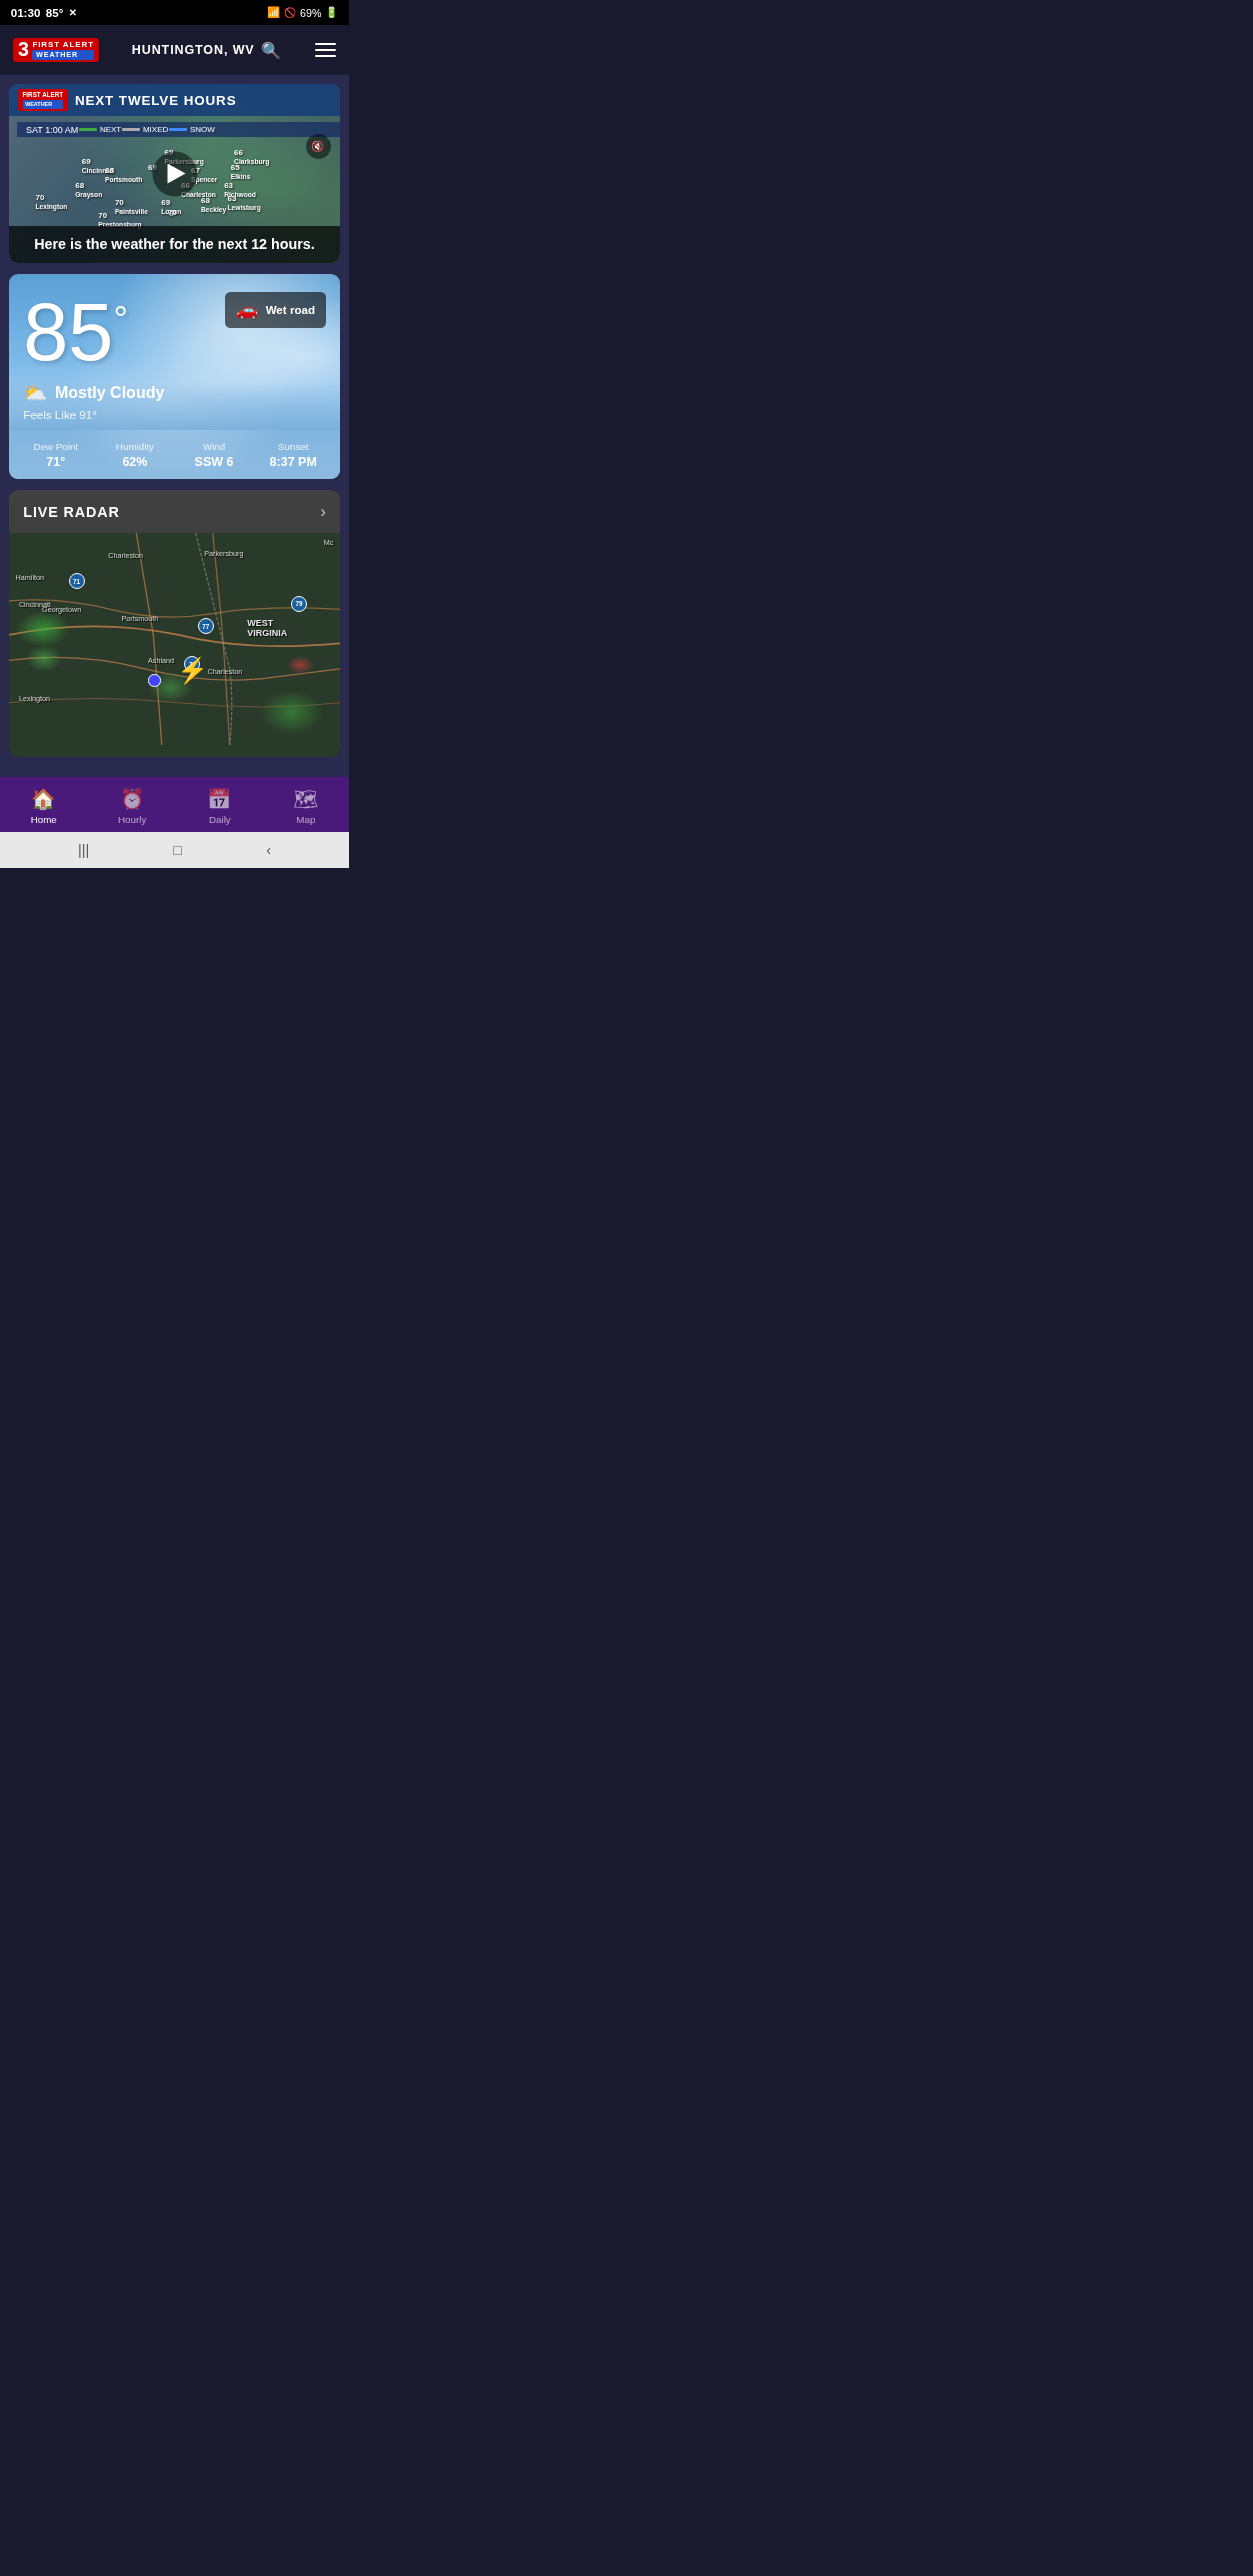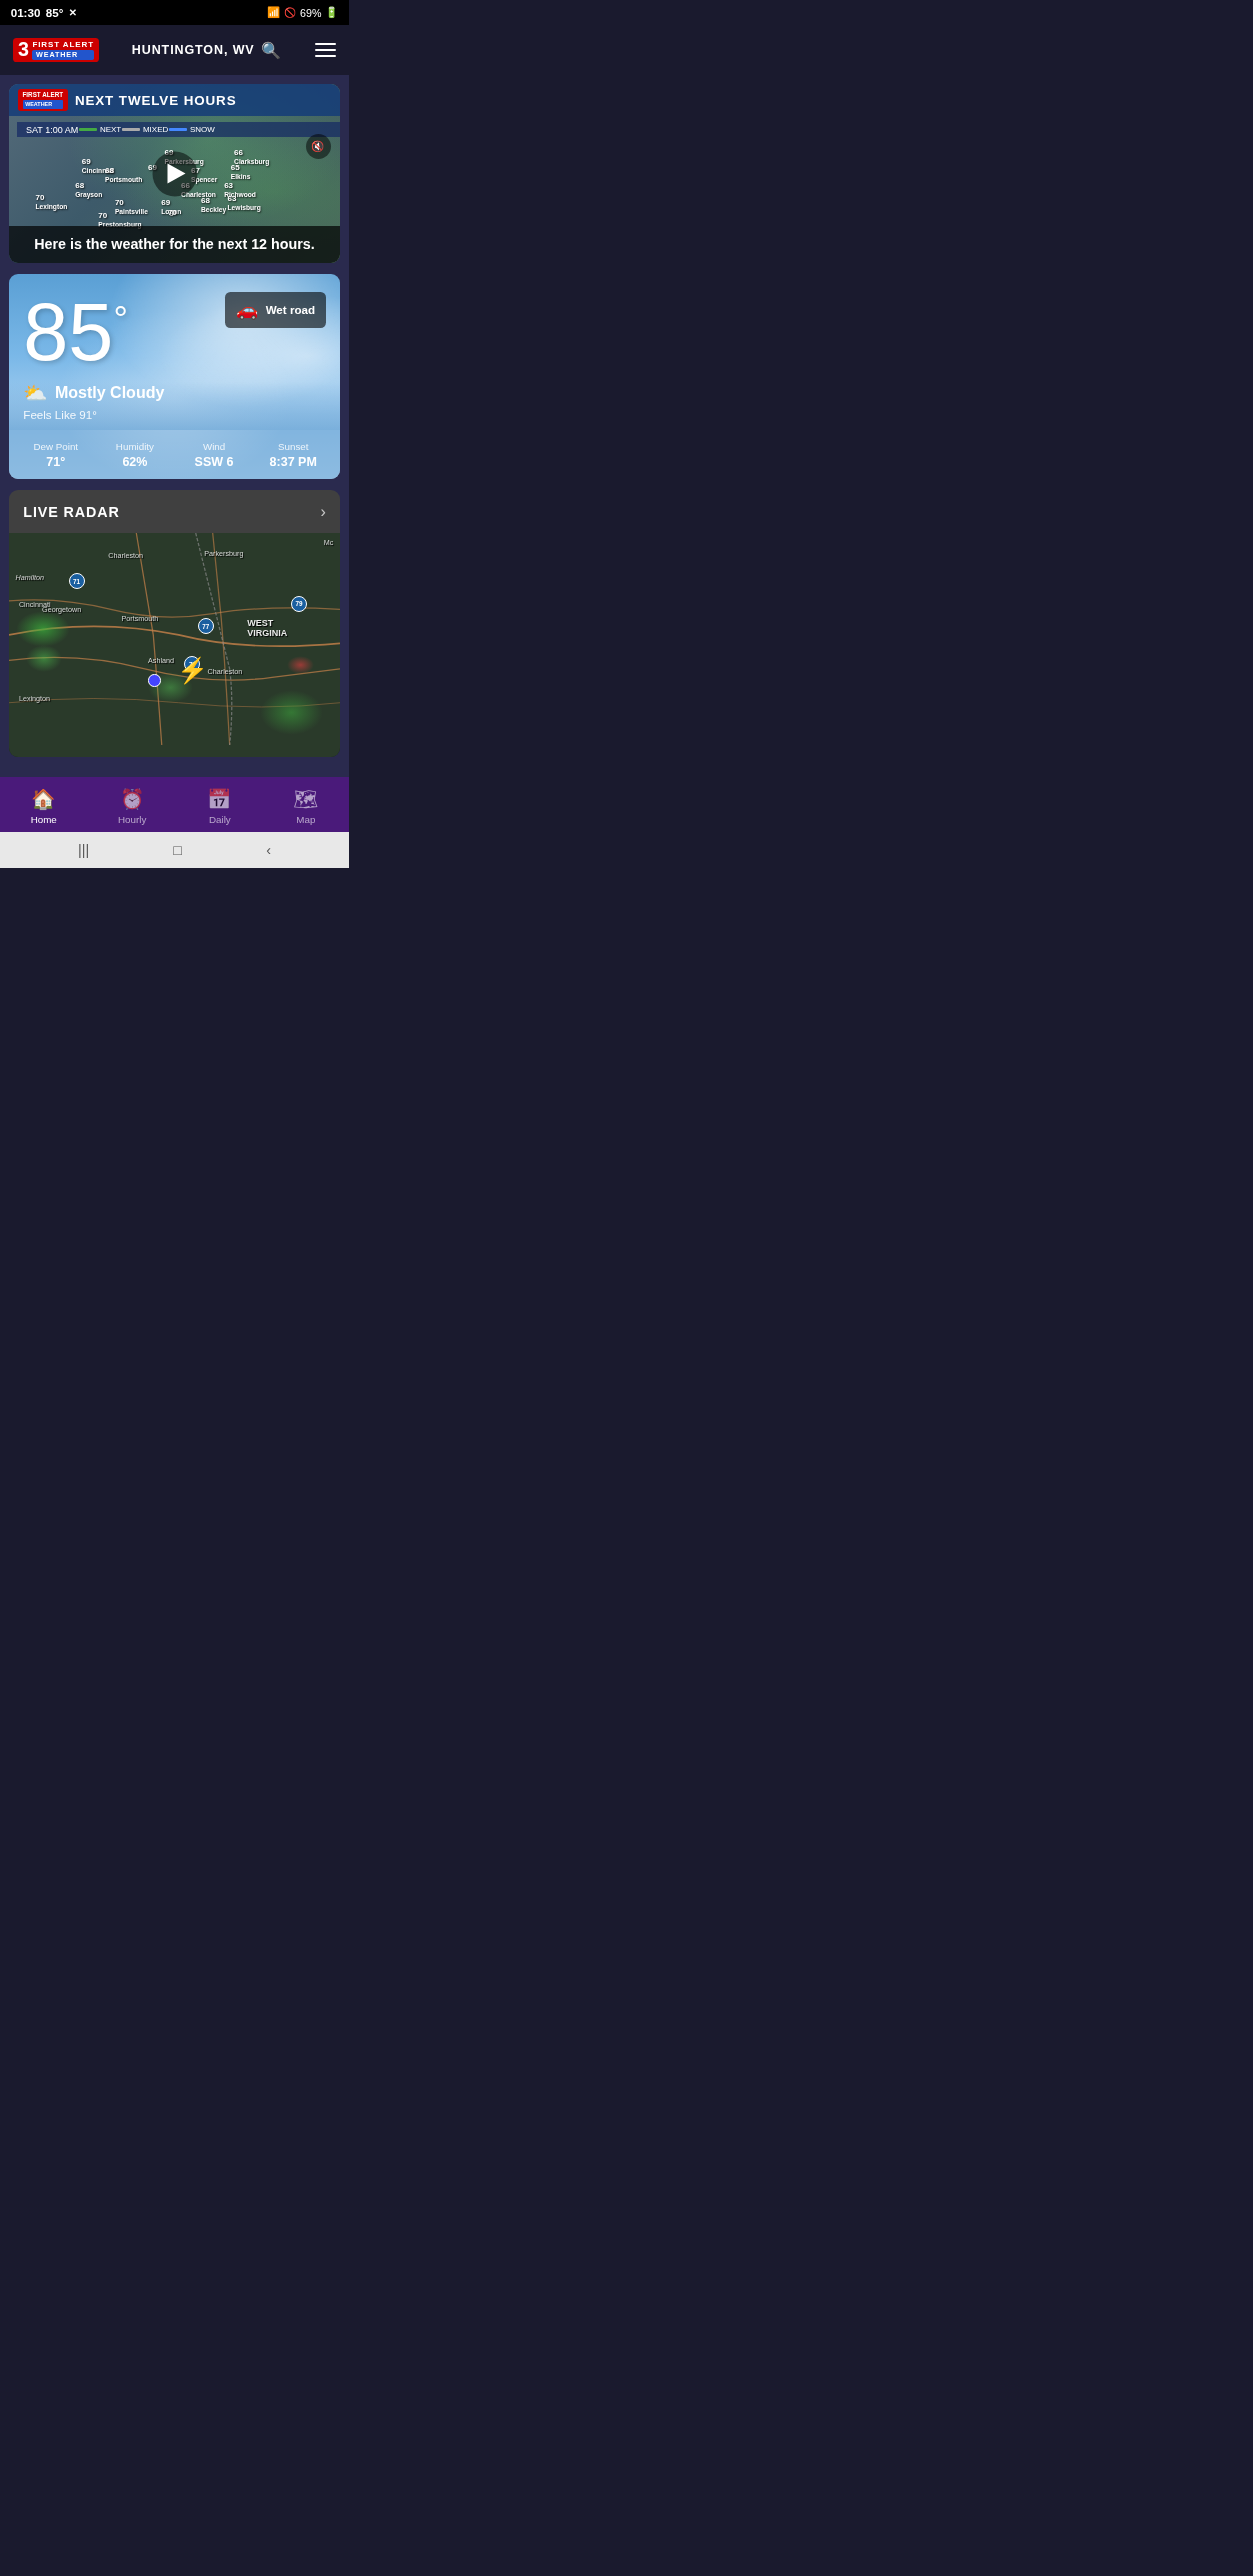--- a/index.html
+++ b/index.html
@@ -632,21 +632,21 @@
 
         <path d="M220,0 Q230,40 240,80 Q250,120 260,160 Q265,200 260,250" stroke="#888888" stroke-width="1.5" fill="none" opacity="0.7" stroke-dasharray="4,2"></path>
       </svg>
 
       <div style="position:absolute;left:2%;top:35%;width:54px;height:36px;background:radial-gradient(ellipse,rgba(60,180,60,0.7) 0%,transparent 70%);border-radius:50%;"></div>
       <div style="position:absolute;left:5%;top:50%;width:36px;height:27px;background:radial-gradient(ellipse,rgba(80,200,80,0.5) 0%,transparent 70%);border-radius:50%;"></div>
       <div style="position:absolute;right:5%;top:70%;width:63px;height:45px;background:radial-gradient(ellipse,rgba(60,160,60,0.6) 0%,transparent 70%);border-radius:50%;"></div>
       <div style="position:absolute;right:8%;top:55%;width:27px;height:18px;background:radial-gradient(ellipse,rgba(200,60,60,0.7) 0%,transparent 70%);border-radius:50%;"></div>
       <div style="position:absolute;left:42%;top:62%;width:45px;height:31px;background:radial-gradient(ellipse,rgba(80,180,80,0.5) 0%,transparent 70%);border-radius:50%;"></div>
 
-      <span class="map-city" style="left:2%;top:18%;font-style:italic;">Hamilton</span>
+      <span class="map-city" style="left:2%;top:18%;">Hamilton</span>
       <span class="map-city" style="left:3%;top:30%;">Cincinnati</span>
       <span class="map-city" style="left:30%;top:8%;">Charleston</span>
       <span class="map-city" style="left:59%;top:7%;">Parkersburg</span>
       <span class="map-city" style="left:10%;top:32%;">Georgetown</span>
       <span class="map-city" style="left:34%;top:36%;">Portsmouth</span>
       <span class="map-city" style="left:42%;top:55%;">Ashland</span>
       <span class="map-city" style="left:60%;top:60%;">Charleston</span>
       <span class="map-city" style="left:3%;top:72%;">Lexington</span>
       <span class="map-city" style="left:72%;top:38%;font-size:9px;font-weight:bold;color:rgba(255,255,255,0.9);">WEST<br>VIRGINIA</span>
       <span class="map-city" style="right:2%;top:2%;">Mc</span>

